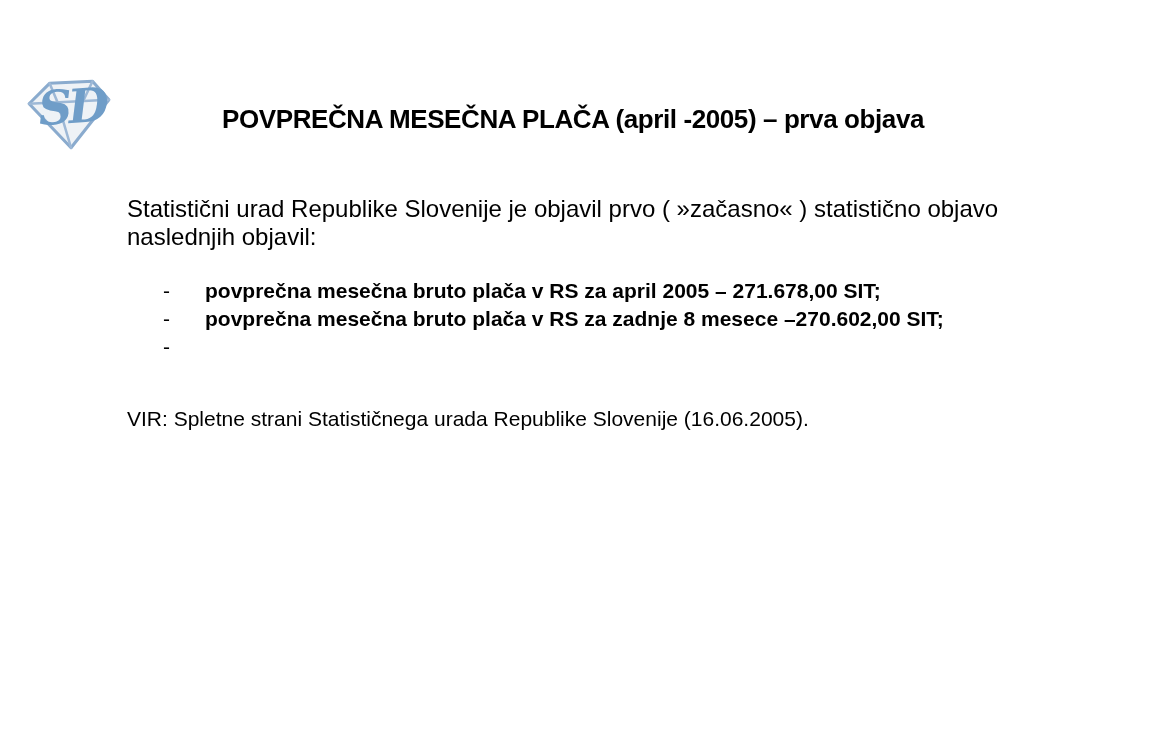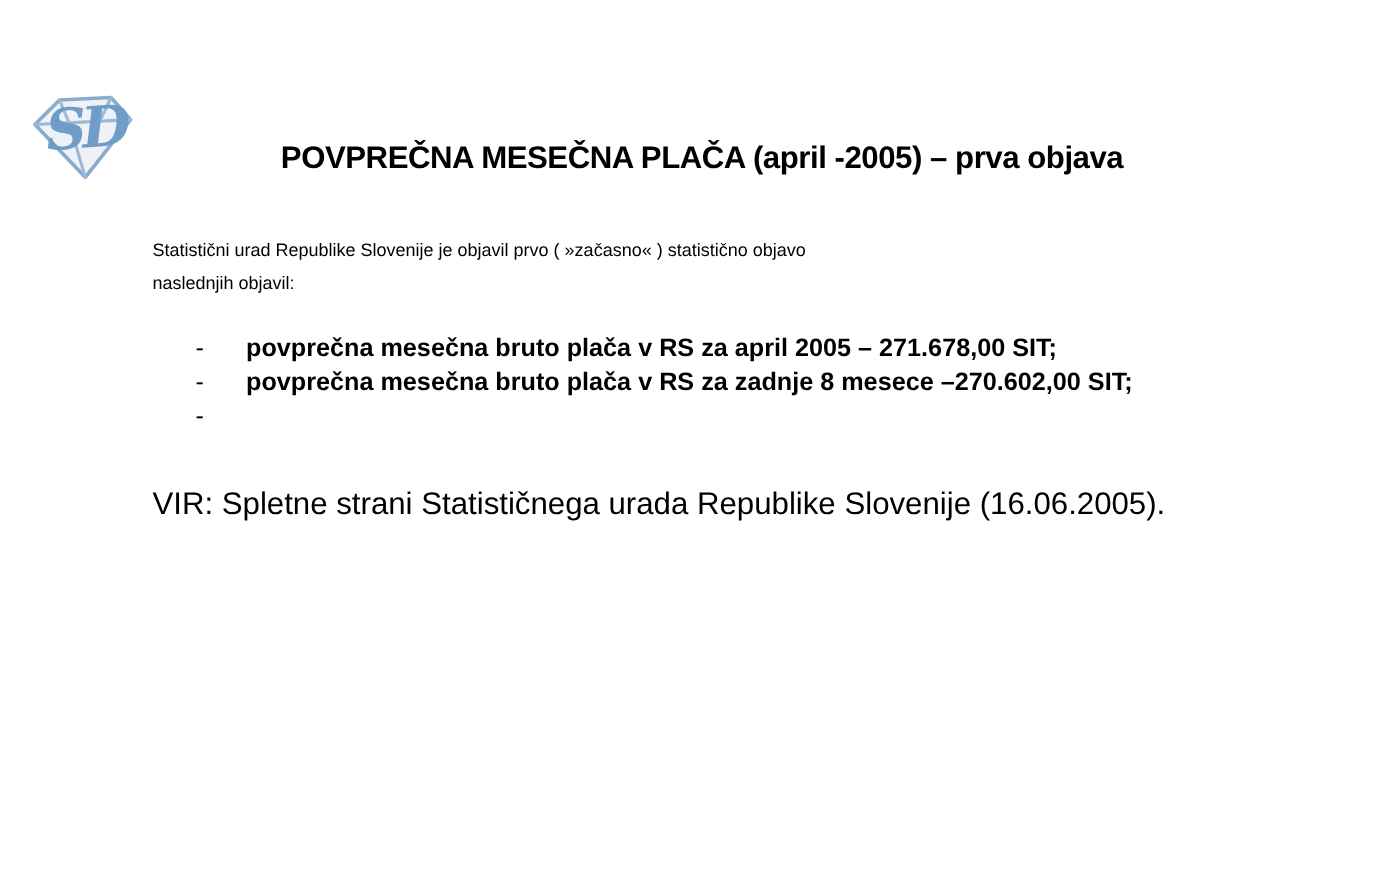--- a/index.html
+++ b/index.html
@@ -37,46 +37,46 @@
     font-family: "DejaVu Serif", serif;
     font-style: italic;
     font-weight: bold;
     font-size: 46px;
     fill: #6f9dc8;
     letter-spacing: -4px;
   }
   .title {
     position: absolute;
     left: 222px; top: 104px;
-    margin: 12px;
+    margin: 0;
     font-size: 26px;
     font-weight: bold;
     letter-spacing: -0.4px;
     white-space: nowrap;
   }
   .intro {
     position: absolute;
     left: 127px; top: 195px;
-    font-size: 15px;
+    font-size: 24px;
     line-height: 28px;
     white-space: nowrap;
   }
   .list {
     position: absolute;
     left: 163px; top: 277px;
     font-size: 21px;
     line-height: 28px;
   }
   .list .row { display: flex; }
   .list .marker { flex: 0 0 42px; width: 42px; }
   .list .text { white-space: nowrap; font-weight: bold; }
   .source {
     position: absolute;
     left: 127px; top: 405px;
-    font-size: 26px;
+    font-size: 21px;
     line-height: 28px;
     white-space: nowrap;
     text-align: right;
   }
 </style>
 </head>
 <body>
 
 <div class="slide">
 

